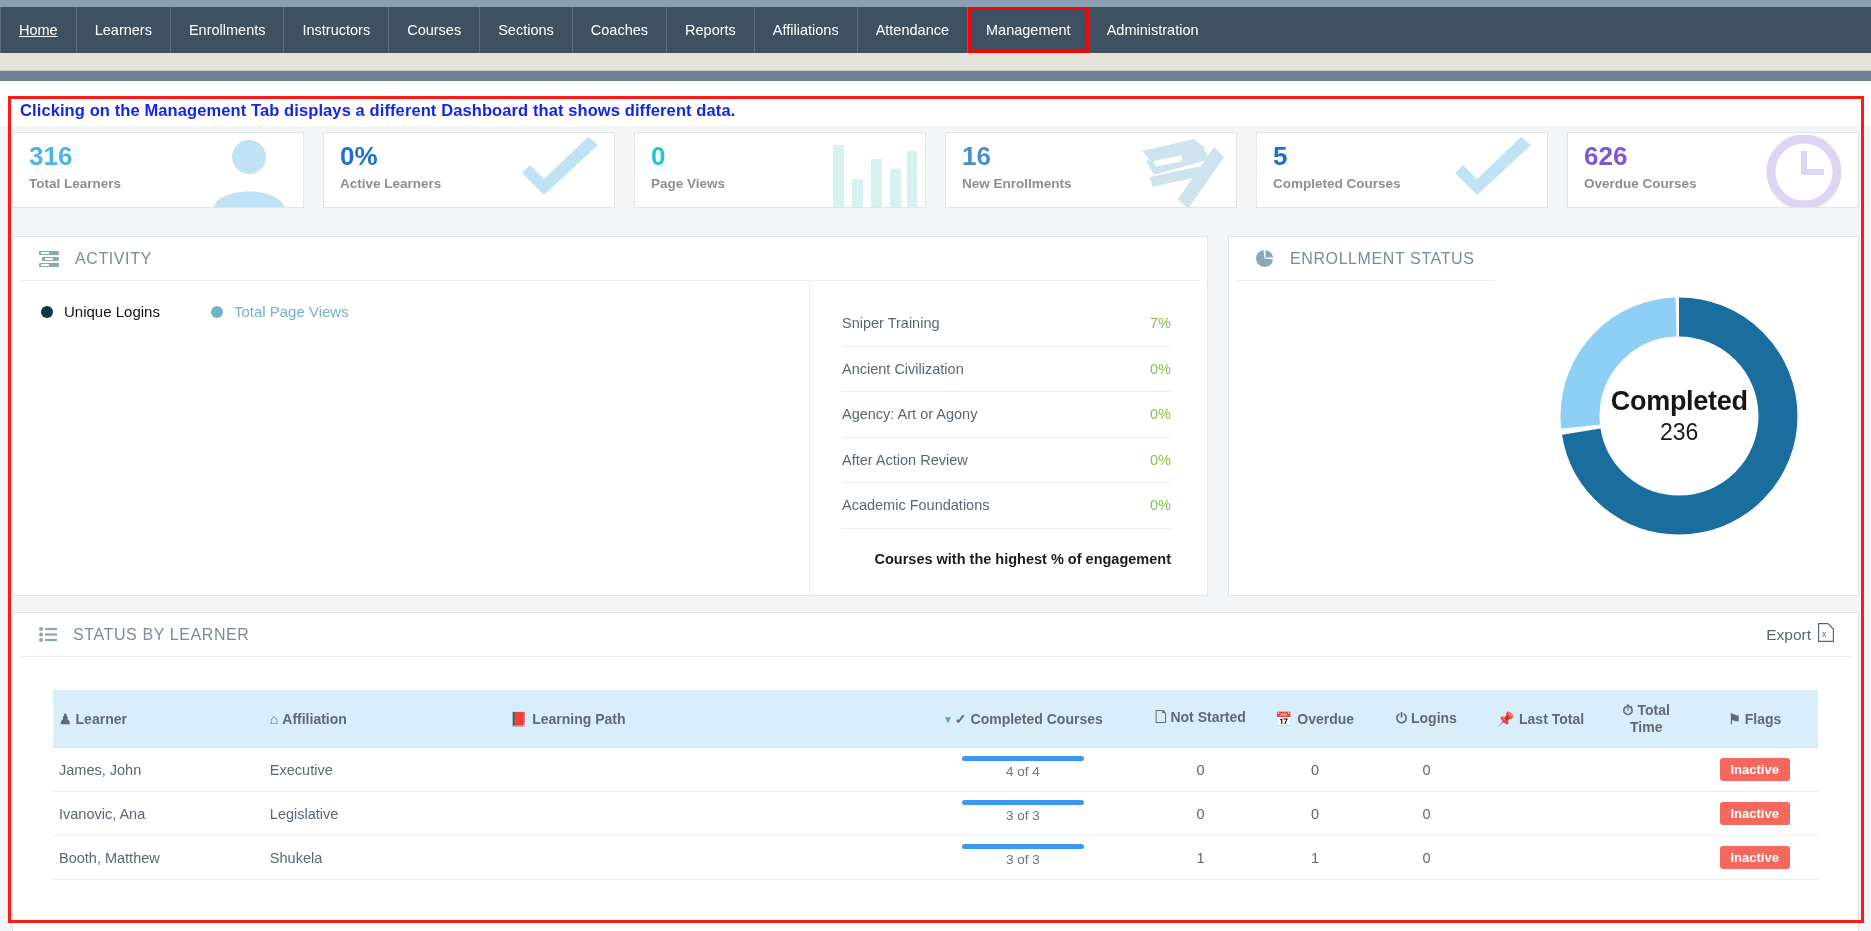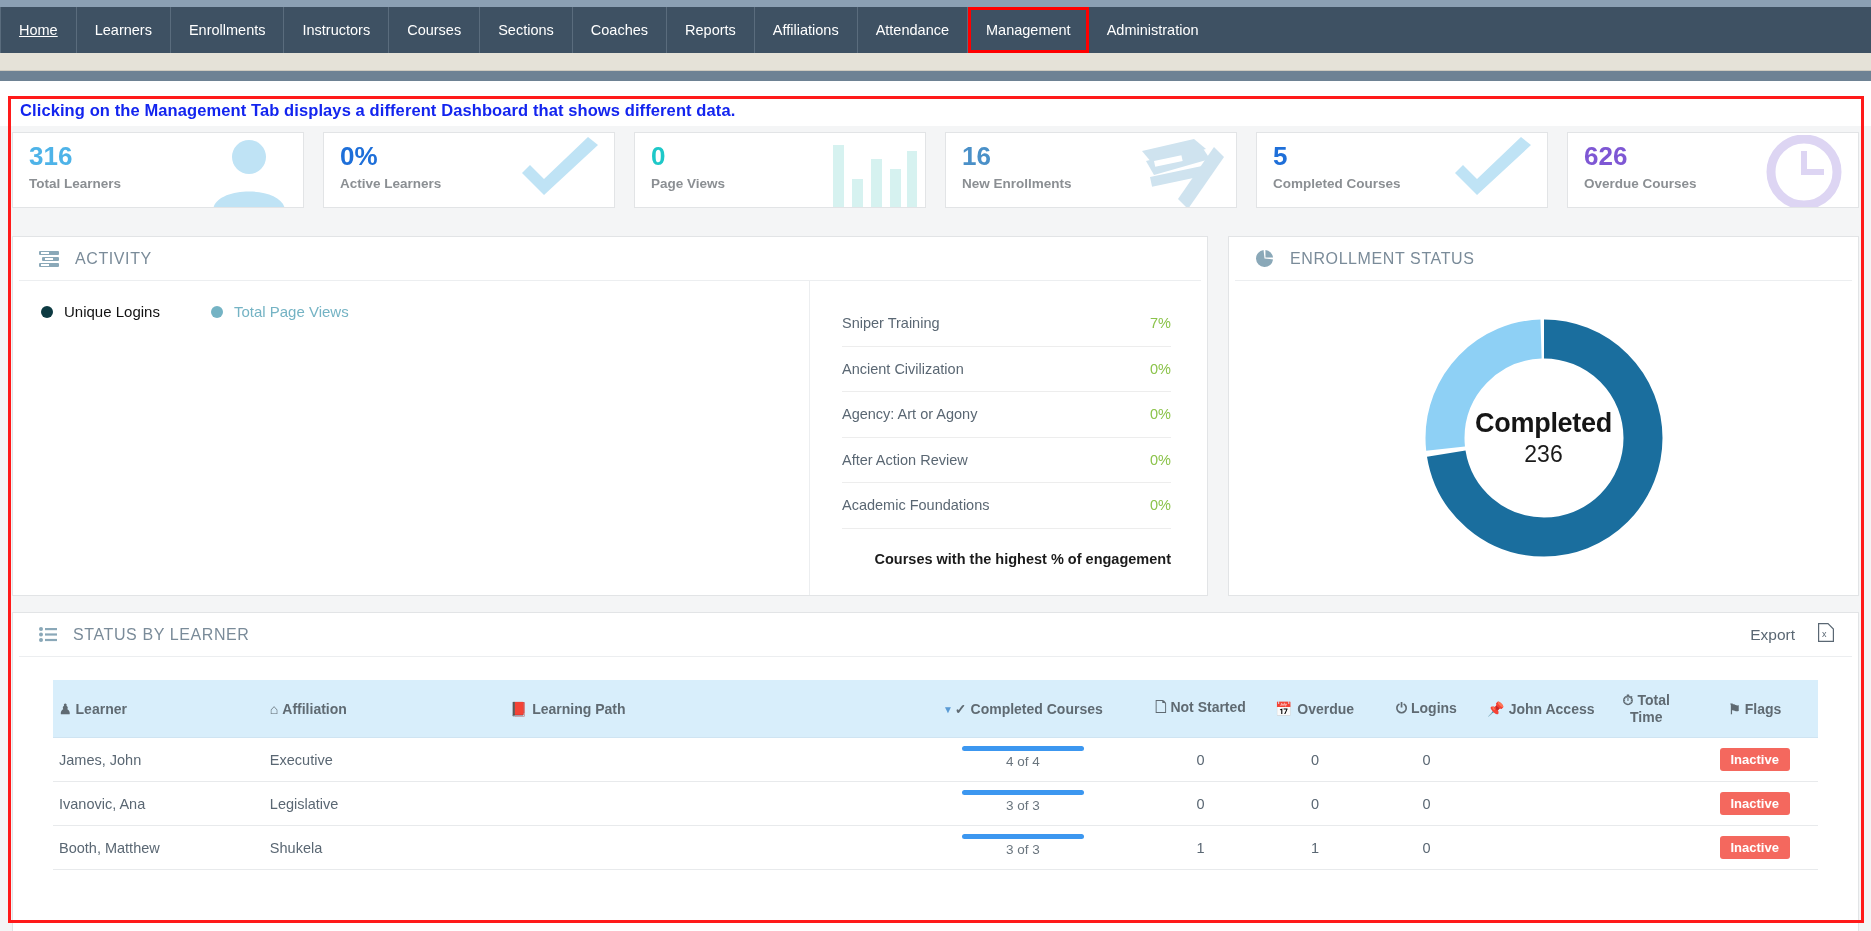--- a/index.html
+++ b/index.html
@@ -84,21 +84,21 @@
     opacity: 1;
   }
 
   
   .panels-row { display: flex; gap: 20px; margin-top: 28px; height: 360px; }
   .panel {
     background: #ffffff;
     border: 1px solid #e2e4e6;
   }
   .panel-activity { width: 1196px; display: flex; flex-direction: column; }
-  .panel-enroll { flex: 1; display: flex; flex-direction: column; }
+  .panel-enroll { flex: 1; display: flex; flex-direction: row; }
   .panel-head {
     display: flex; align-items: center;
     height: 44px;
     padding: 0 20px;
     border-bottom: 1px solid #eceef0;
     margin: 0 6px;
   }
   .panel-head-icon { margin-right: 16px; display: flex; align-items: center; }
   .panel-title {
     font-size: 16px; color: #7a8b99; letter-spacing: 0.6px;
@@ -148,25 +148,25 @@
   
   .panel-status { margin-top: 16px; background: #fff; border: 1px solid #e2e4e6; height: 370px; }
   .status-head {
     display: flex; align-items: center; justify-content: space-between;
     height: 44px; padding: 0 18px 0 20px;
     border-bottom: 1px solid #eceef0;
     margin: 0 6px;
   }
   .status-head-left { display: flex; align-items: center; }
   .export-btn {
-    display: flex; align-items: center; gap: 23px;
+    display: flex; align-items: center; gap: 7px;
     font-size: 15.5px; color: #5a6773; cursor: pointer;
   }
 
-  table.learners { border-collapse: collapse; width: calc(100% - 80px); margin: 23px 40px 0 40px; }
+  table.learners { border-collapse: collapse; width: calc(100% - 80px); margin: 33px 40px 0 40px; }
   table.learners thead th {
     background: #d8eefb;
     color: #5f6a72;
     font-size: 14px;
     font-weight: bold;
     padding: 12px 6px;
     text-align: left;
     vertical-align: middle;
     border-bottom: 1px solid #cfe4f2;
   }
@@ -421,21 +421,21 @@
     <table class="learners">
       <thead>
         <tr id="thead-row">
             <th style="width: 175px;"><span class="th-ico">♟</span><span>Learner</span></th>
             <th style="width: 200px;"><span class="th-ico">⌂</span><span>Affiliation</span></th>
             <th style="width: 330px;"><span class="th-ico">📕</span><span>Learning Path</span></th>
             <th class="c" style="width: 200px;"><span class="sort-caret">▼</span><span class="th-ico">✓</span><span>Completed Courses</span></th>
             <th class="c" style="width: 95px;"><span class="th-ico">🗋</span><span>Not Started</span></th>
             <th class="c" style="width: 95px;"><span class="th-ico">📅</span><span>Overdue</span></th>
             <th class="c" style="width: 90px;"><span class="th-ico">⏻</span><span>Logins</span></th>
-            <th class="c" style="width: 100px;"><span class="th-ico">📌</span><span>John Access</span></th>
+            <th class="c" style="width: 100px;"><span class="th-ico">📌</span><span>Last Total</span></th>
             <th class="c" style="width: 75px;"><span class="th-ico">⏱</span><span>Total Time</span></th>
             <th class="c" style="width: 105px;"><span class="th-ico">⚑</span><span>Flags</span></th>
           </tr>
       </thead>
       <tbody id="tbody-rows">
           <tr>
             <td class="link">James, John</td>
             <td>Executive</td>
             <td></td>
             <td class="progress-cell">

